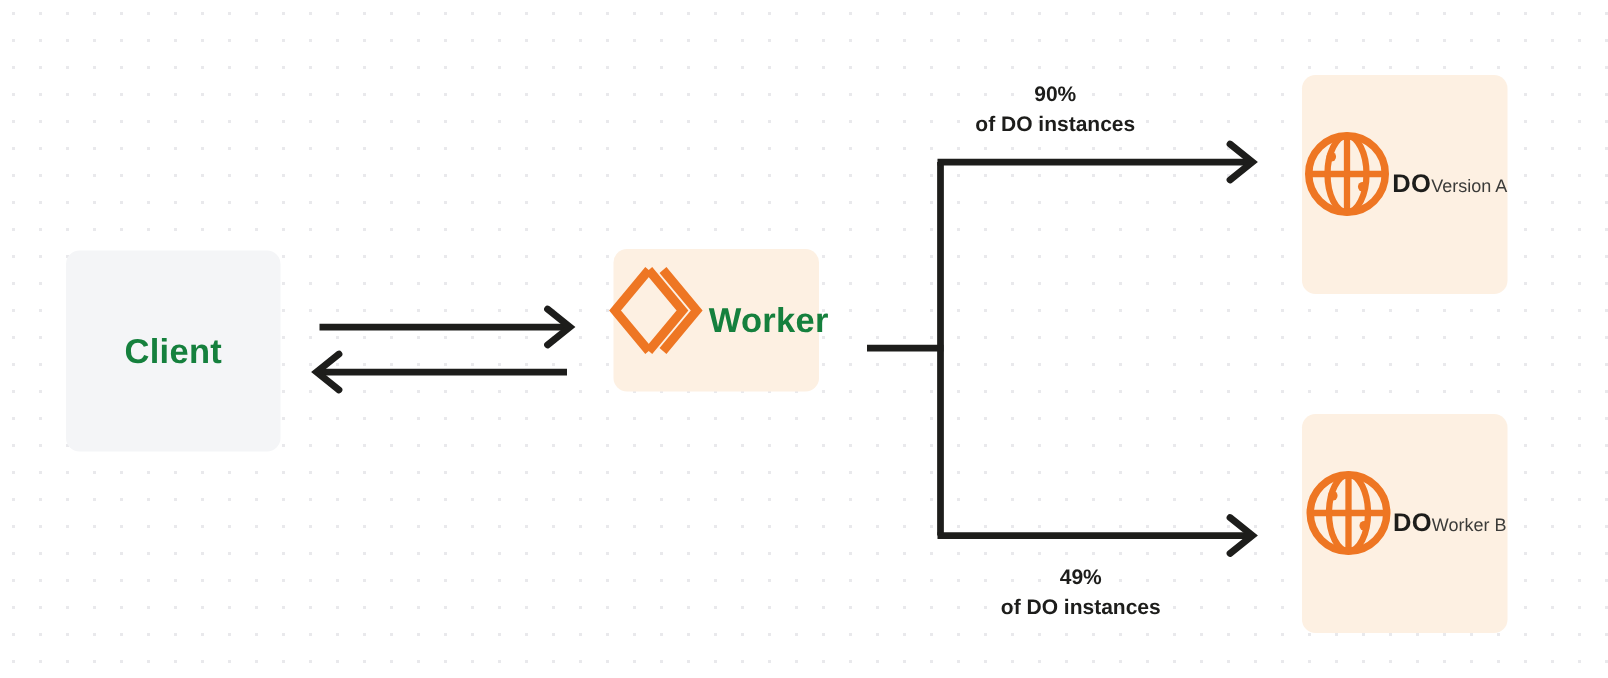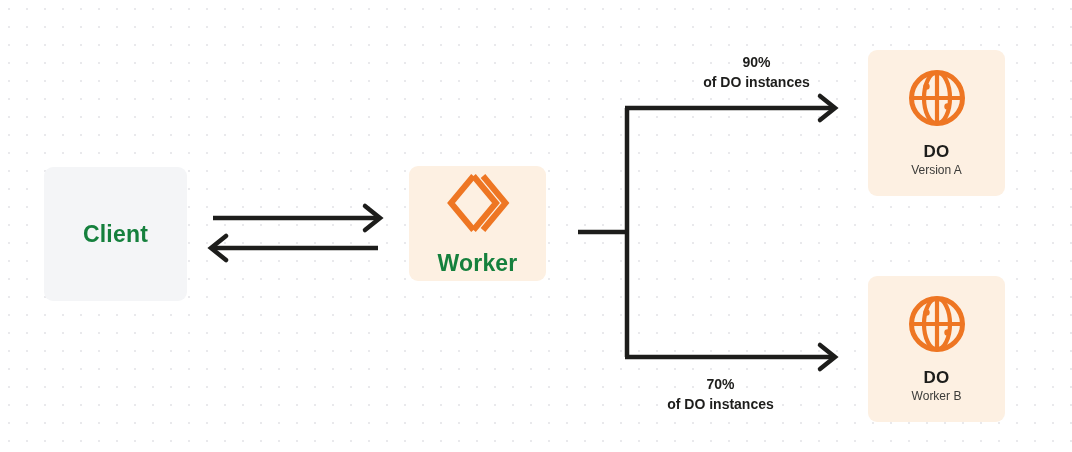--- a/index.html
+++ b/index.html
@@ -19,36 +19,35 @@
     font-family: "Liberation Sans", sans-serif;
     -webkit-font-smoothing: antialiased;
   }
 
   
   .node {
     position: absolute;
     box-sizing: border-box;
     border-radius: 9px;
     display: flex;
-    flex-direction: column;
     align-items: center;
     justify-content: center;
   }
   .node-client {
     left: 44px;
     top: 167px;
     width: 143px;
     height: 134px;
     background: #f4f5f7;
   }
   .node-worker {
     left: 409px;
     top: 166px;
     width: 137px;
-    height: 115px;
+    height: 95px;
     background: #fdf0e2;
   }
   .node-do-a {
     left: 868px;
     top: 50px;
     width: 137px;
     height: 146px;
     background: #fdf0e2;
   }
   .node-do-b {
@@ -103,21 +102,21 @@
     text-align: center;
     font-size: 14px;
     font-weight: bold;
     color: #1d1d1b;
     line-height: 1.45;
     white-space: nowrap;
   }
   .branch-label .pct { display: block; }
   .branch-label .desc { display: block; }
   .label-top {
-    left: 669px;
+    left: 616px;
     top: 52px;
     width: 175px;
   }
   .label-bottom {
     left: 633px;
     top: 374px;
     width: 175px;
   }
 </style>
 </head>
@@ -199,17 +198,17 @@
     <span class="node-title-sm">DO</span>
     <span class="node-sub">Worker B</span>
   </div>
 
   <div class="branch-label label-top">
     <span class="pct">90%</span>
     <span class="desc">of DO instances</span>
   </div>
 
   <div class="branch-label label-bottom">
-    <span class="pct">70%</span>
+    <span class="pct">49%</span>
     <span class="desc">of DO instances</span>
   </div>
 
 </div>
 
 </body></html>

